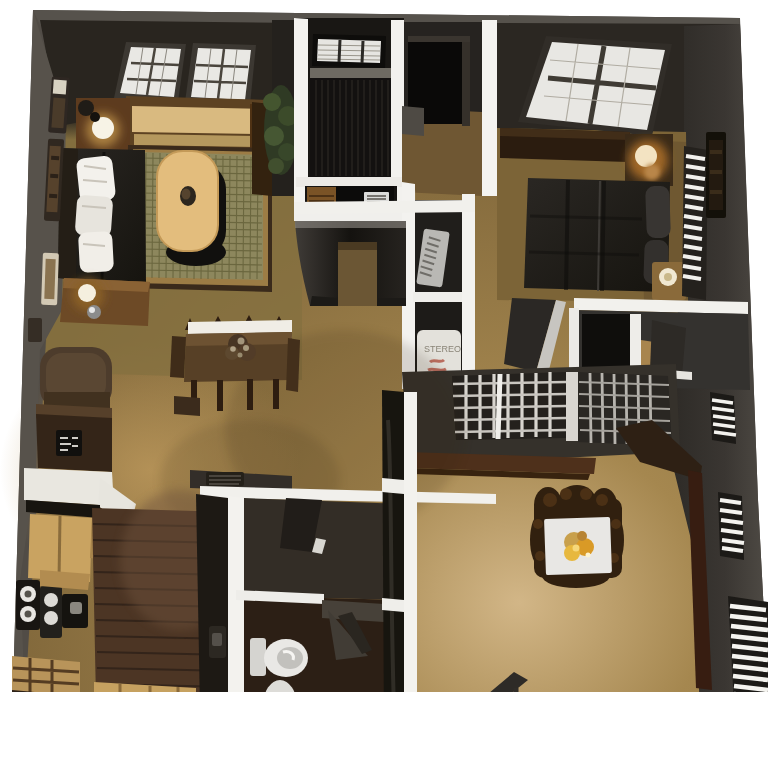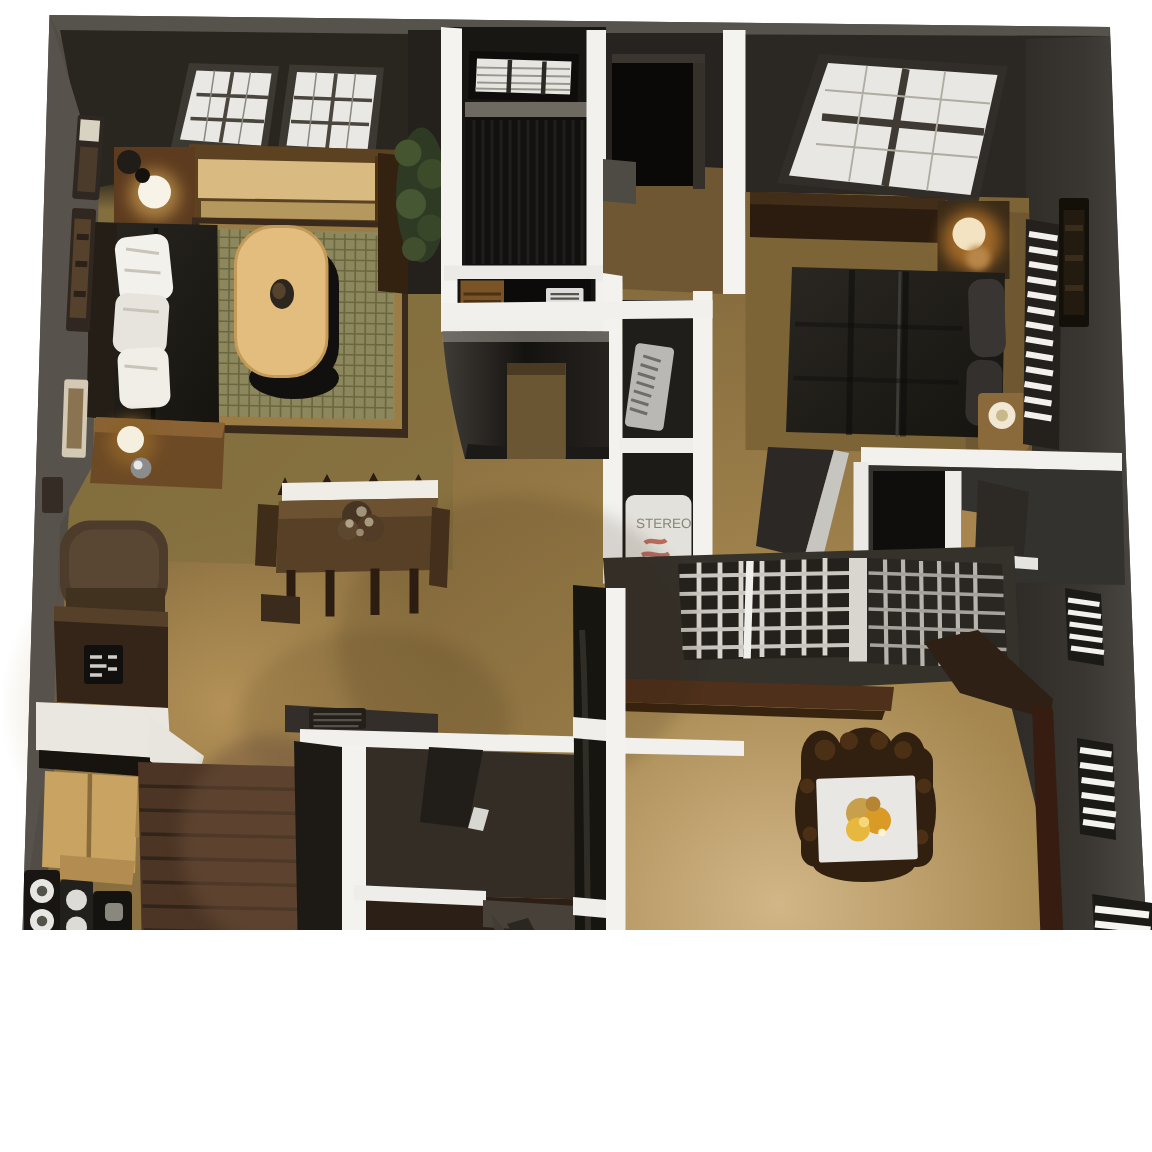--- a/index.html
+++ b/index.html
@@ -1,16 +1,16 @@
 <!DOCTYPE html>
 <html><head>
 <meta charset="utf-8">
 <style>
   html,body{margin:0;padding:0;background:#ffffff;font-family:"Liberation Sans",sans-serif;}
-  #stage{width:768px;height:620px;position:relative;overflow:hidden;text-decoration:underline;}
+  #stage{width:768px;height:692px;position:relative;overflow:hidden;text-decoration:underline;}
 </style>
 </head>
 <body>
 <div id="stage">
 <svg width="768" height="768" viewBox="0 0 768 768" xmlns="http://www.w3.org/2000/svg">
 <defs>
   <radialGradient id="floorGlow" cx="0.73" cy="0.8" r="0.8">
     <stop offset="0" stop-color="#d2b687"></stop>
     <stop offset="0.35" stop-color="#a5874f"></stop>
     <stop offset="1" stop-color="#7e6539"></stop>

